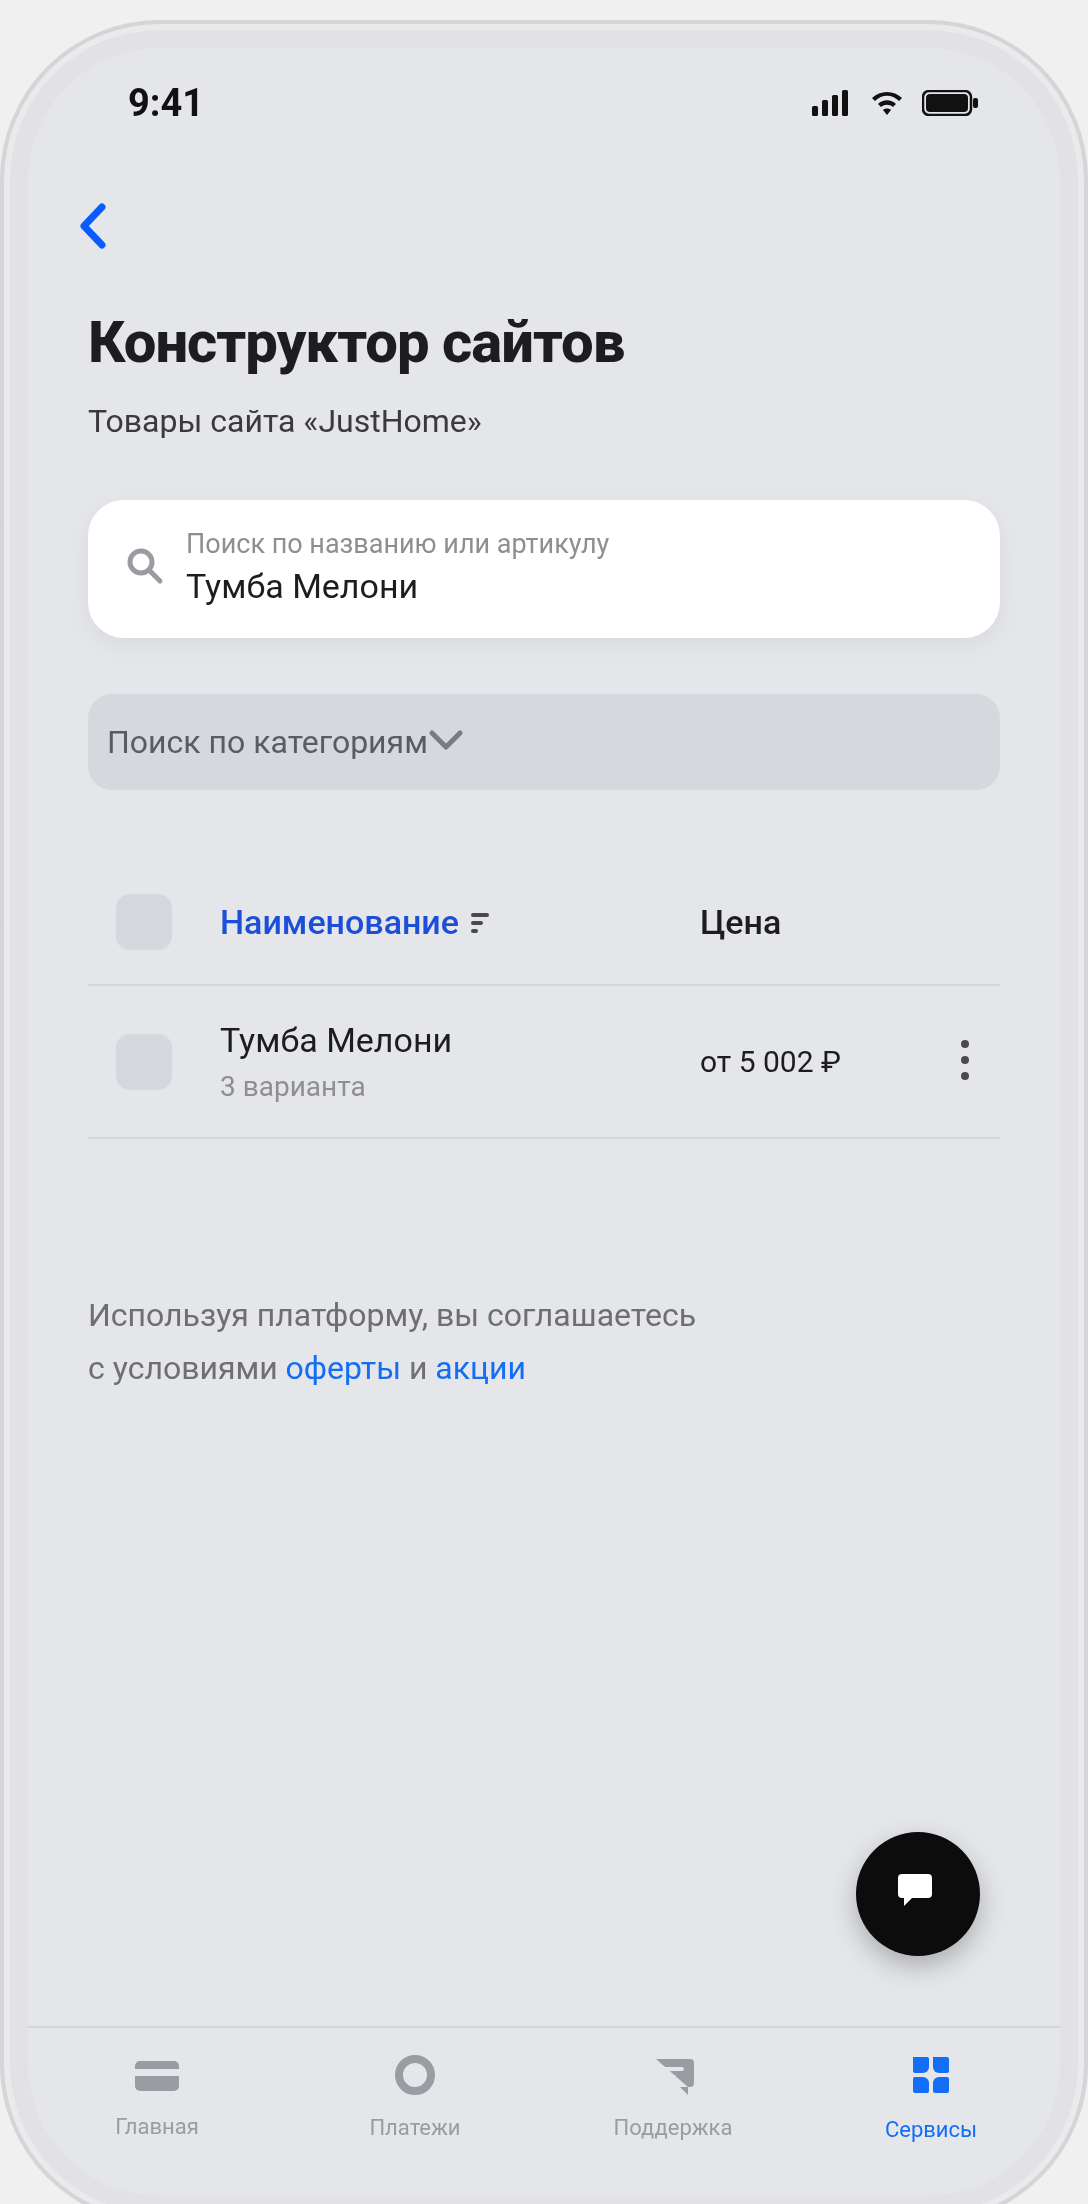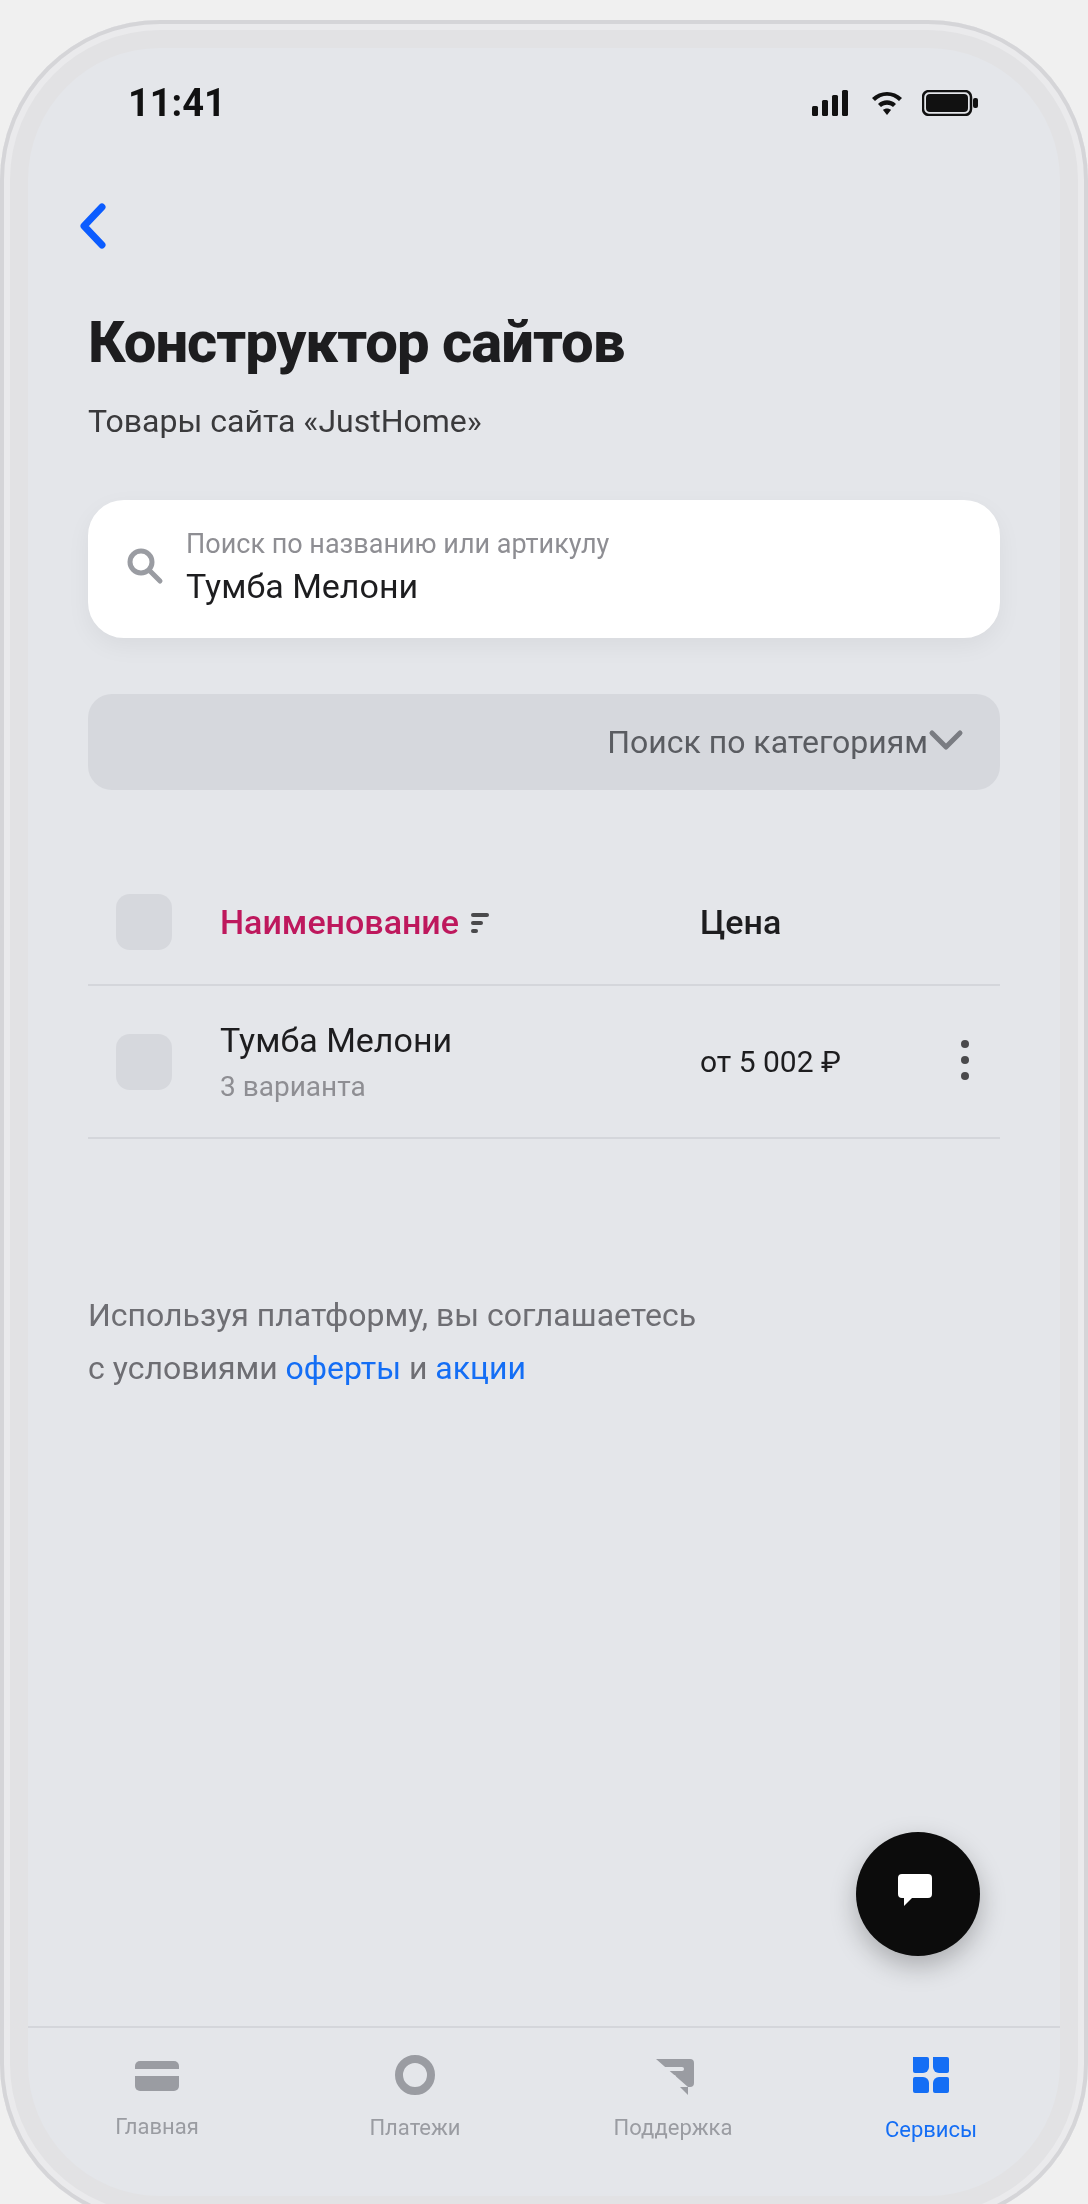--- a/index.html
+++ b/index.html
@@ -99,36 +99,36 @@
   .search-placeholder { color:#8e8e93; font-size:27px; }
   .search-value { color:#1d1d1f; font-size:34px; }
 
   .category-select {
     margin-top: 56px;
     background: #d6d8dd;
     border-radius: 24px;
     height: 96px;
     display:flex;
     align-items:center;
-    justify-content:flex-end;
-    padding: 0 36px;
+    justify-content:flex-start;
+    padding: 0 19px;
   }
   .category-label { color:#5a5c61; font-size:32px; }
 
   .table {
     margin-top: 70px;
   }
   .row {
     display:flex;
     align-items:center;
     padding: 34px 0;
     border-bottom: 2px solid #d4d6db;
     gap: 0;
   }
-  .row.header .col-name { font-size:34px; color:#be185d; font-weight:500; }
+  .row.header .col-name { font-size:34px; color:#1d4ed8; font-weight:500; }
   .row.header .col-price { font-size:34px; color:#1d1d1f; font-weight:500; }
 
   .checkbox {
     width: 56px;
     height: 56px;
     border-radius: 14px;
     background: #d6d8dd;
     margin: 0 48px 0 28px;
     flex-shrink:0;
   }
@@ -201,21 +201,21 @@
 
 <div class="device">
   <div class="side-btn sb-left1"></div>
   <div class="side-btn sb-left2"></div>
   <div class="side-btn sb-left3"></div>
   <div class="side-btn sb-right"></div>
 
   <div class="screen">
 
     <div class="status-bar">
-      <span>11:41</span>
+      <span>9:41</span>
       <div class="status-icons">
         <span>
           <svg width="40" height="26" viewBox="0 0 40 26">
             <rect x="0" y="16" width="6" height="10" rx="1.5" fill="#111"></rect>
             <rect x="10" y="10" width="6" height="16" rx="1.5" fill="#111"></rect>
             <rect x="20" y="5" width="6" height="21" rx="1.5" fill="#111"></rect>
             <rect x="30" y="0" width="6" height="26" rx="1.5" fill="#111"></rect>
           </svg>
         </span>
         <span>

